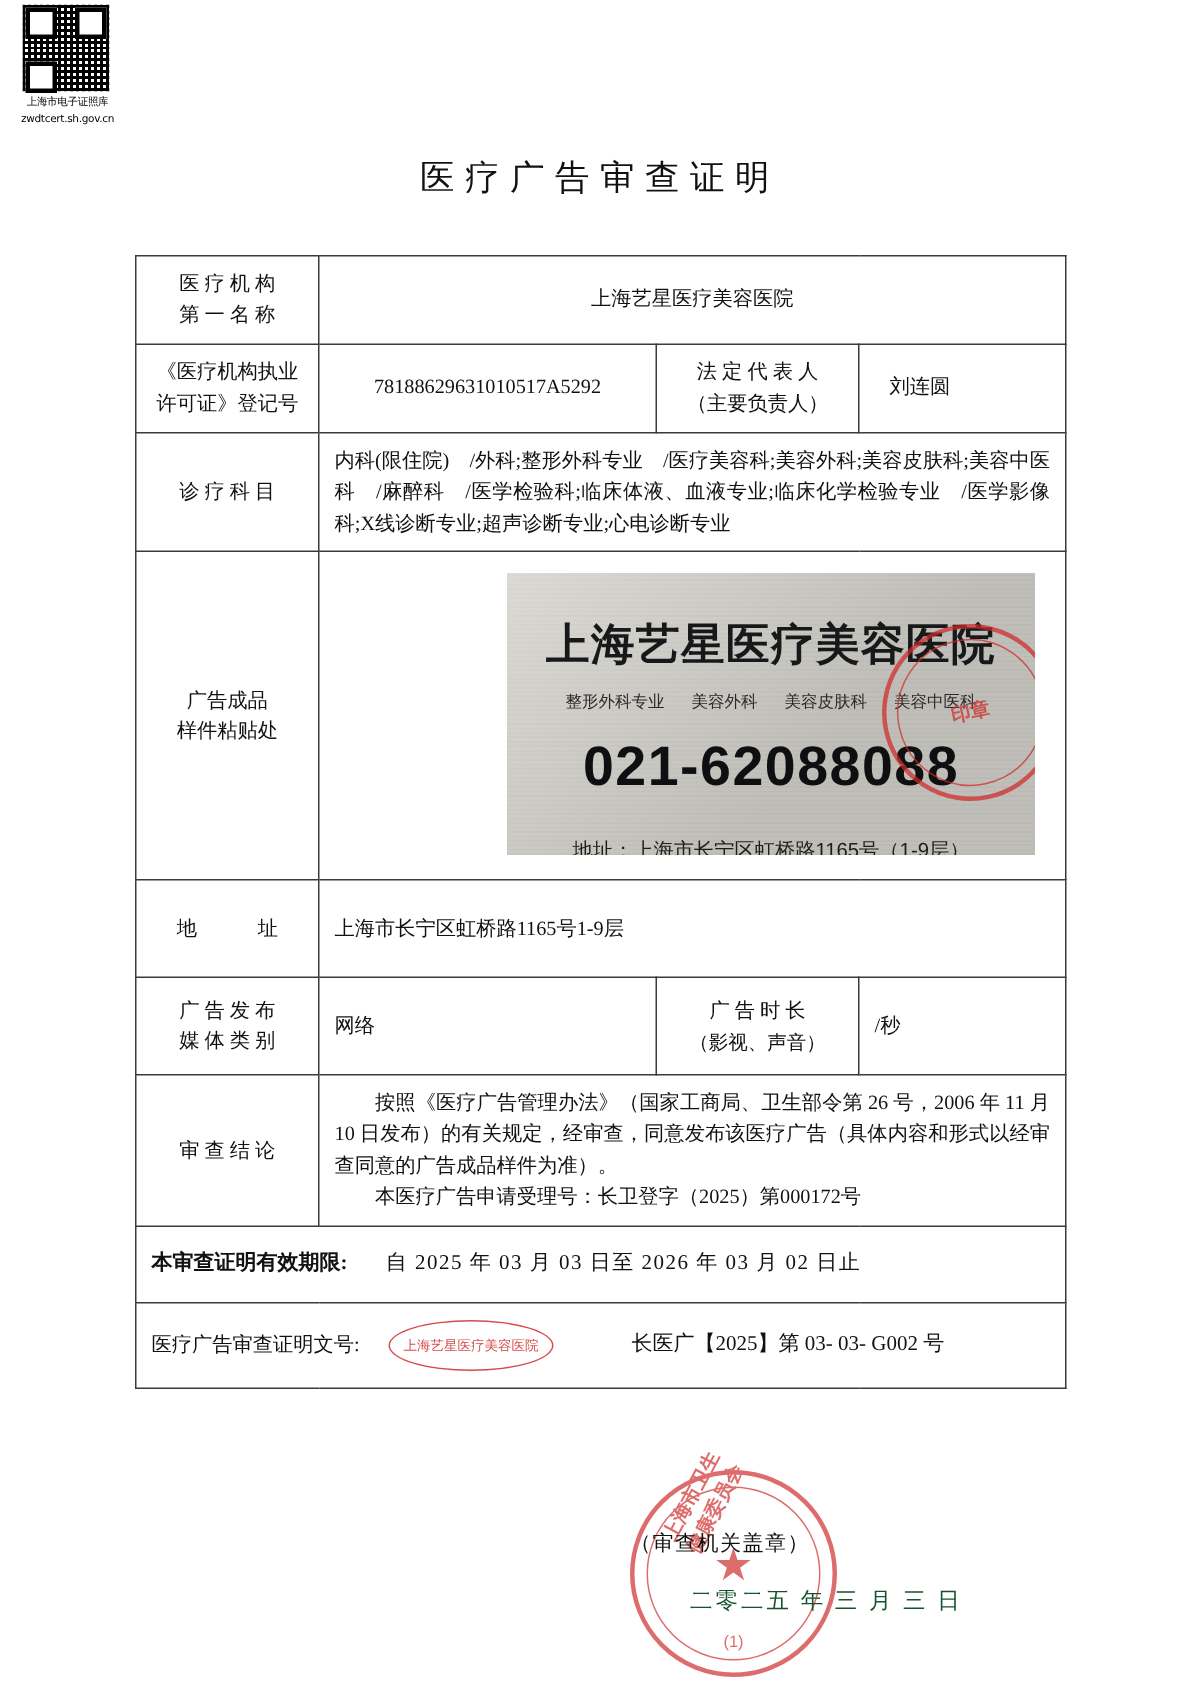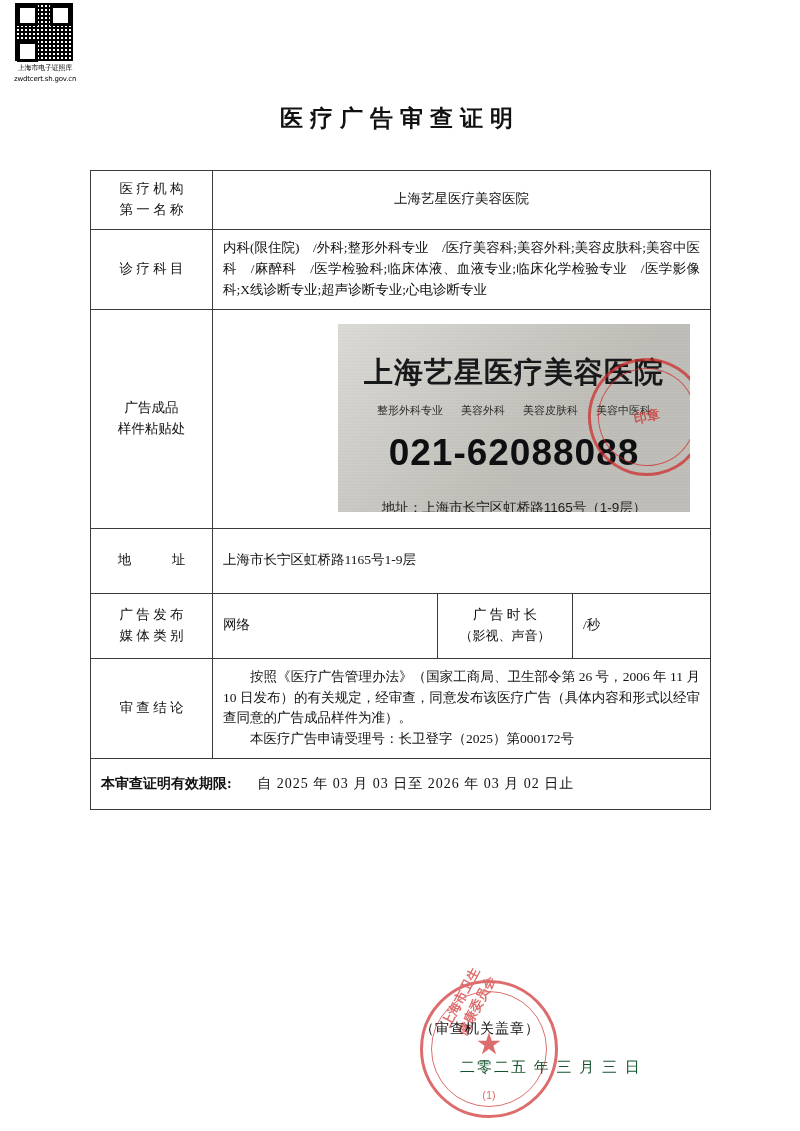--- a/index.html
+++ b/index.html
@@ -60,21 +60,21 @@
   }
 
   
   .doc-title {
     position: absolute;
     top: 103px;
     left: 0;
     width: 800px;
     text-align: center;
     font-size: 23px;
-    font-weight: bold;
+    font-weight: normal;
     letter-spacing: 7px;
     color: #111;
   }
 
   
   .cert-table {
     position: absolute;
     left: 90px;
     top: 170px;
     width: 620px;
@@ -359,20 +359,32 @@
 
   <tbody>
       <tr>
     <td class="lbl two-line">
       <div>医 疗 机 构</div>
       <div>第 一 名 称</div>
     </td>
     <td colspan="3" class="hospital-name">上海艺星医疗美容医院</td>
   </tr>
 
+  <tr>
+    <td class="lbl two-line lbl-small">
+      <div>《医疗机构执业</div>
+      <div>许可证》登记号</div>
+    </td>
+    <td class="val-center">78188629631010517A5292</td>
+    <td class="lbl two-line" style="width:135px">
+      <div>法 定 代 表 人</div>
+      <div>（主要负责人）</div>
+    </td>
+    <td class="val" style="padding-left:20px">刘连圆</td>
+  </tr>
 
   <tr>
     <td class="lbl">诊 疗 科 目</td>
     <td colspan="3" class="dept-text">内科(限住院)　/外科;整形外科专业　/医疗美容科;美容外科;美容皮肤科;美容中医科　/麻醉科　/医学检验科;临床体液、血液专业;临床化学检验专业　/医学影像科;X线诊断专业;超声诊断专业;心电诊断专业</td>
   </tr>
 
   <tr>
     <td class="lbl two-line">
       <div>广告成品</div>
       <div>样件粘贴处</div>
@@ -423,20 +435,27 @@
     </td>
   </tr>
 
   <tr class="validity">
     <td colspan="4" style="height:34px">
       <span class="validity-label">本审查证明有效期限:</span>
       <span class="validity-body" style="margin-left:22px">自 2025 年 03 月 03 日至 2026 年 03 月 02 日止</span>
     </td>
   </tr>
 
+  <tr>
+    <td colspan="4" class="docnum-cell">
+      <span class="docnum-left">医疗广告审查证明文号:</span>
+      <span class="oval-stamp">上海艺星医疗美容医院</span>
+      <span class="docnum-right">长医广【2025】第 03- 03- G002 号</span>
+    </td>
+  </tr>
 </tbody>
   </table>
 
 <div class="footer">
   <div class="big-stamp">
     <div class="inner-ring"></div>
     <div class="star">★</div>
     <div class="arc-txt">
       <span style="transform:rotate(-62deg) translate(0,-58px)">上海市卫生健康委员会</span>
     </div>

